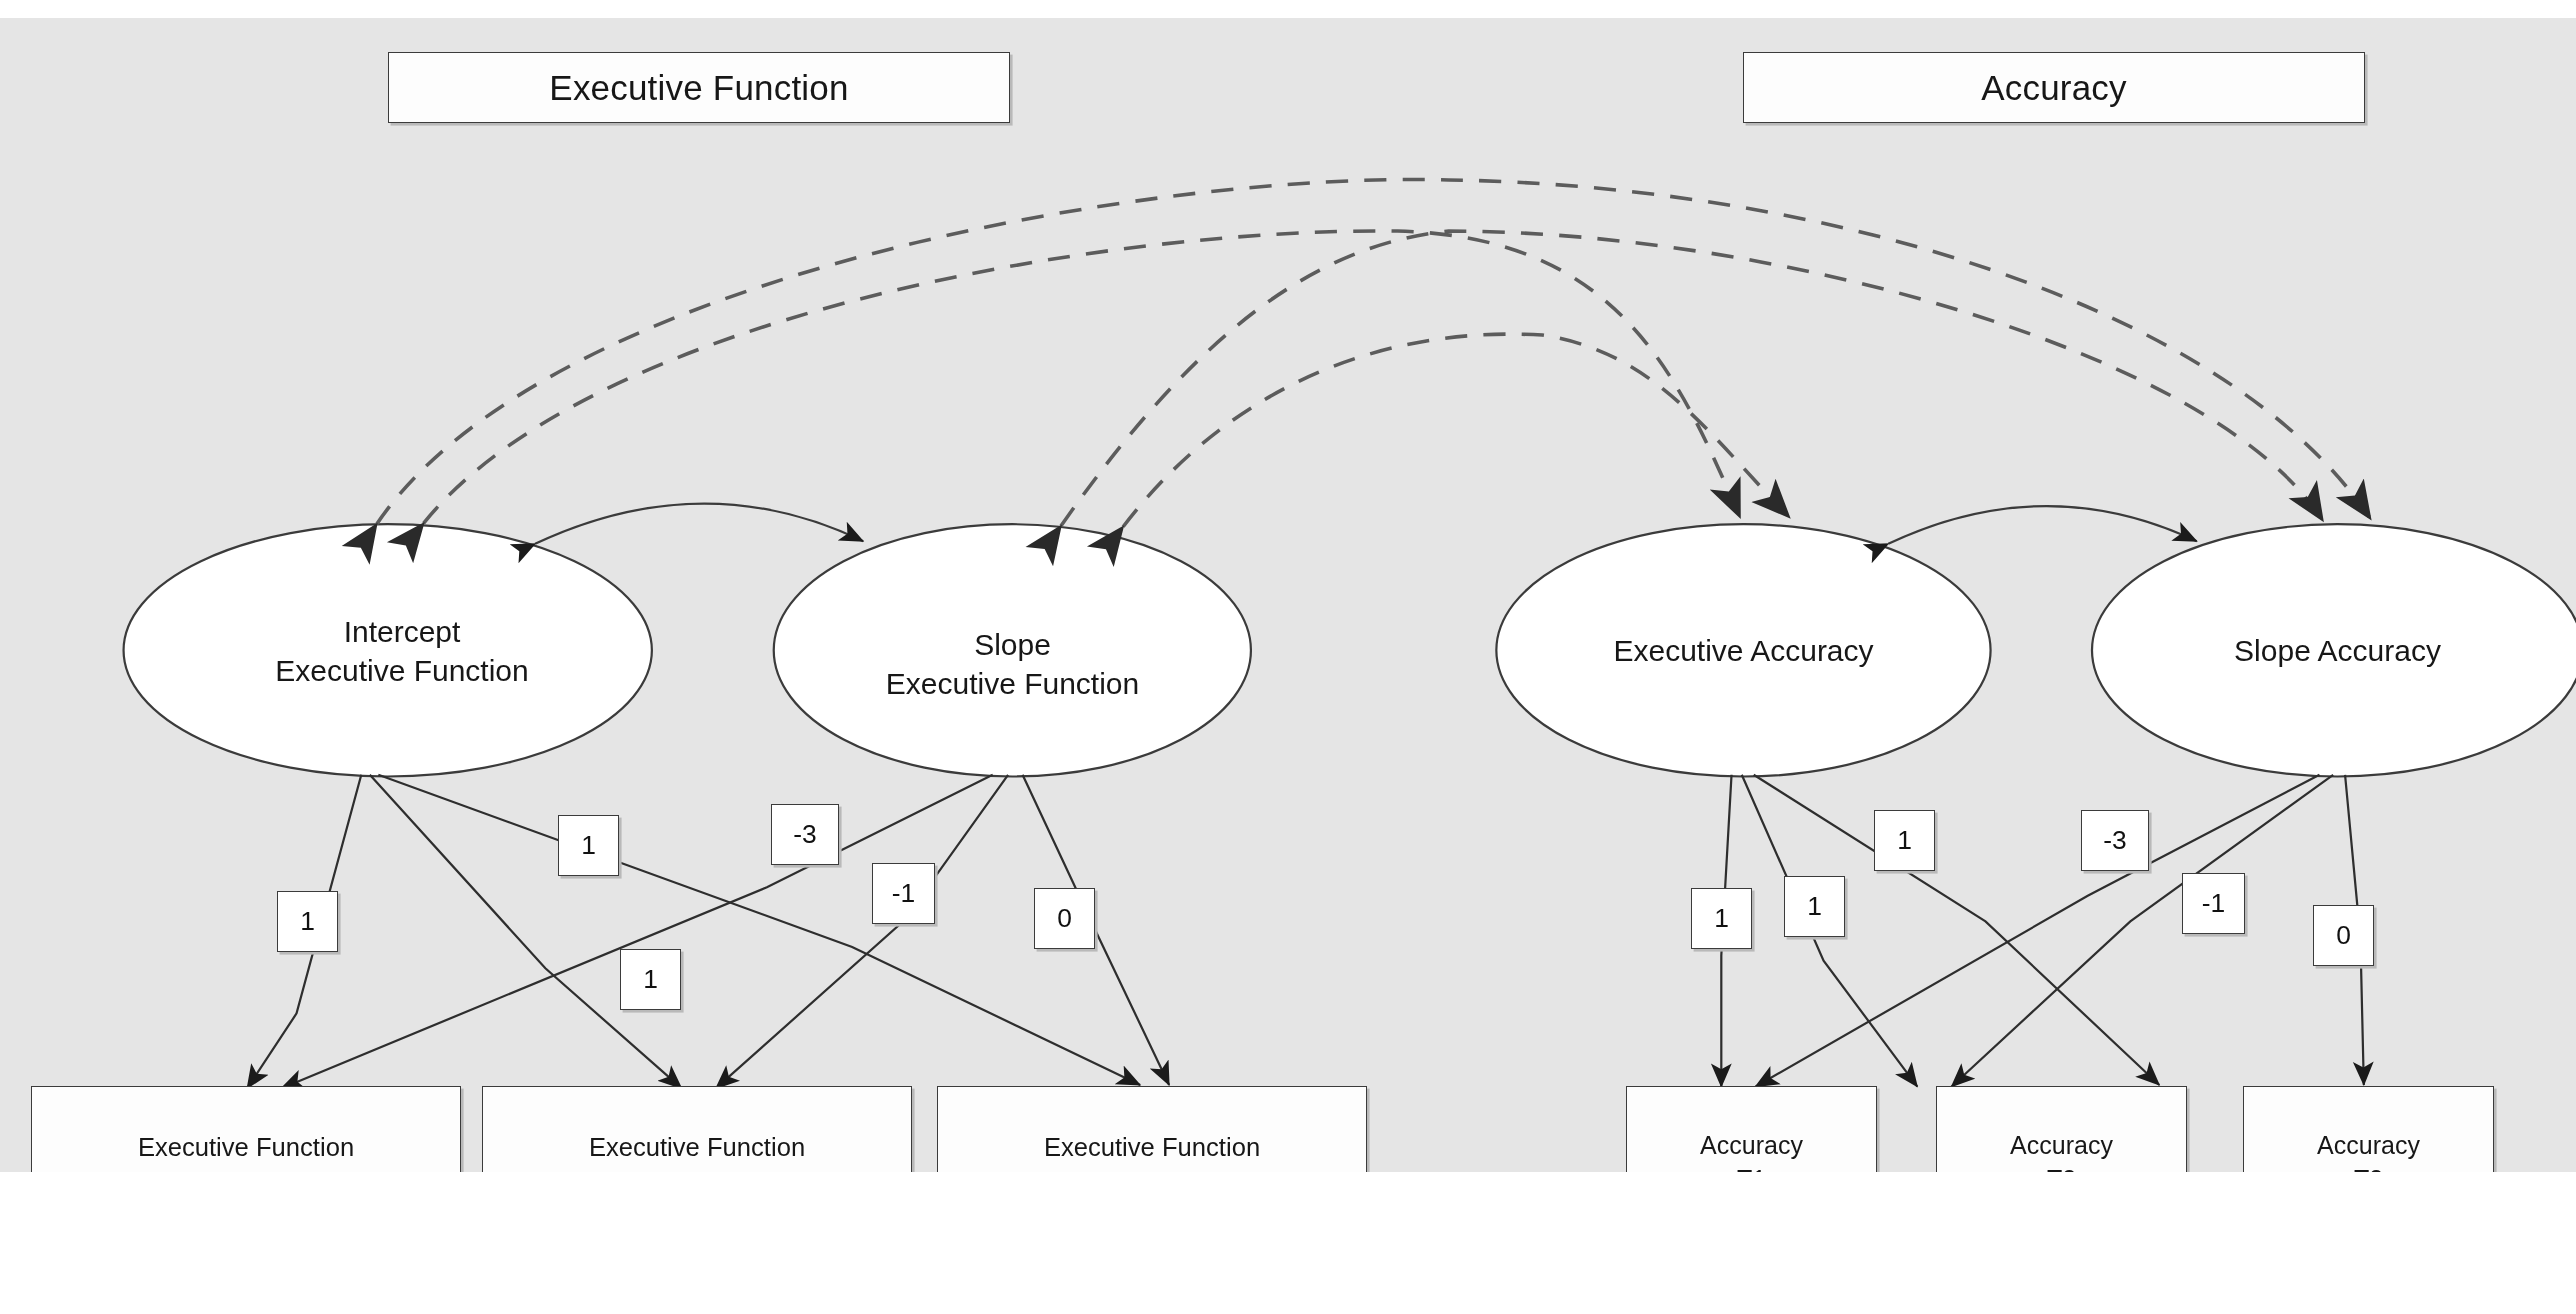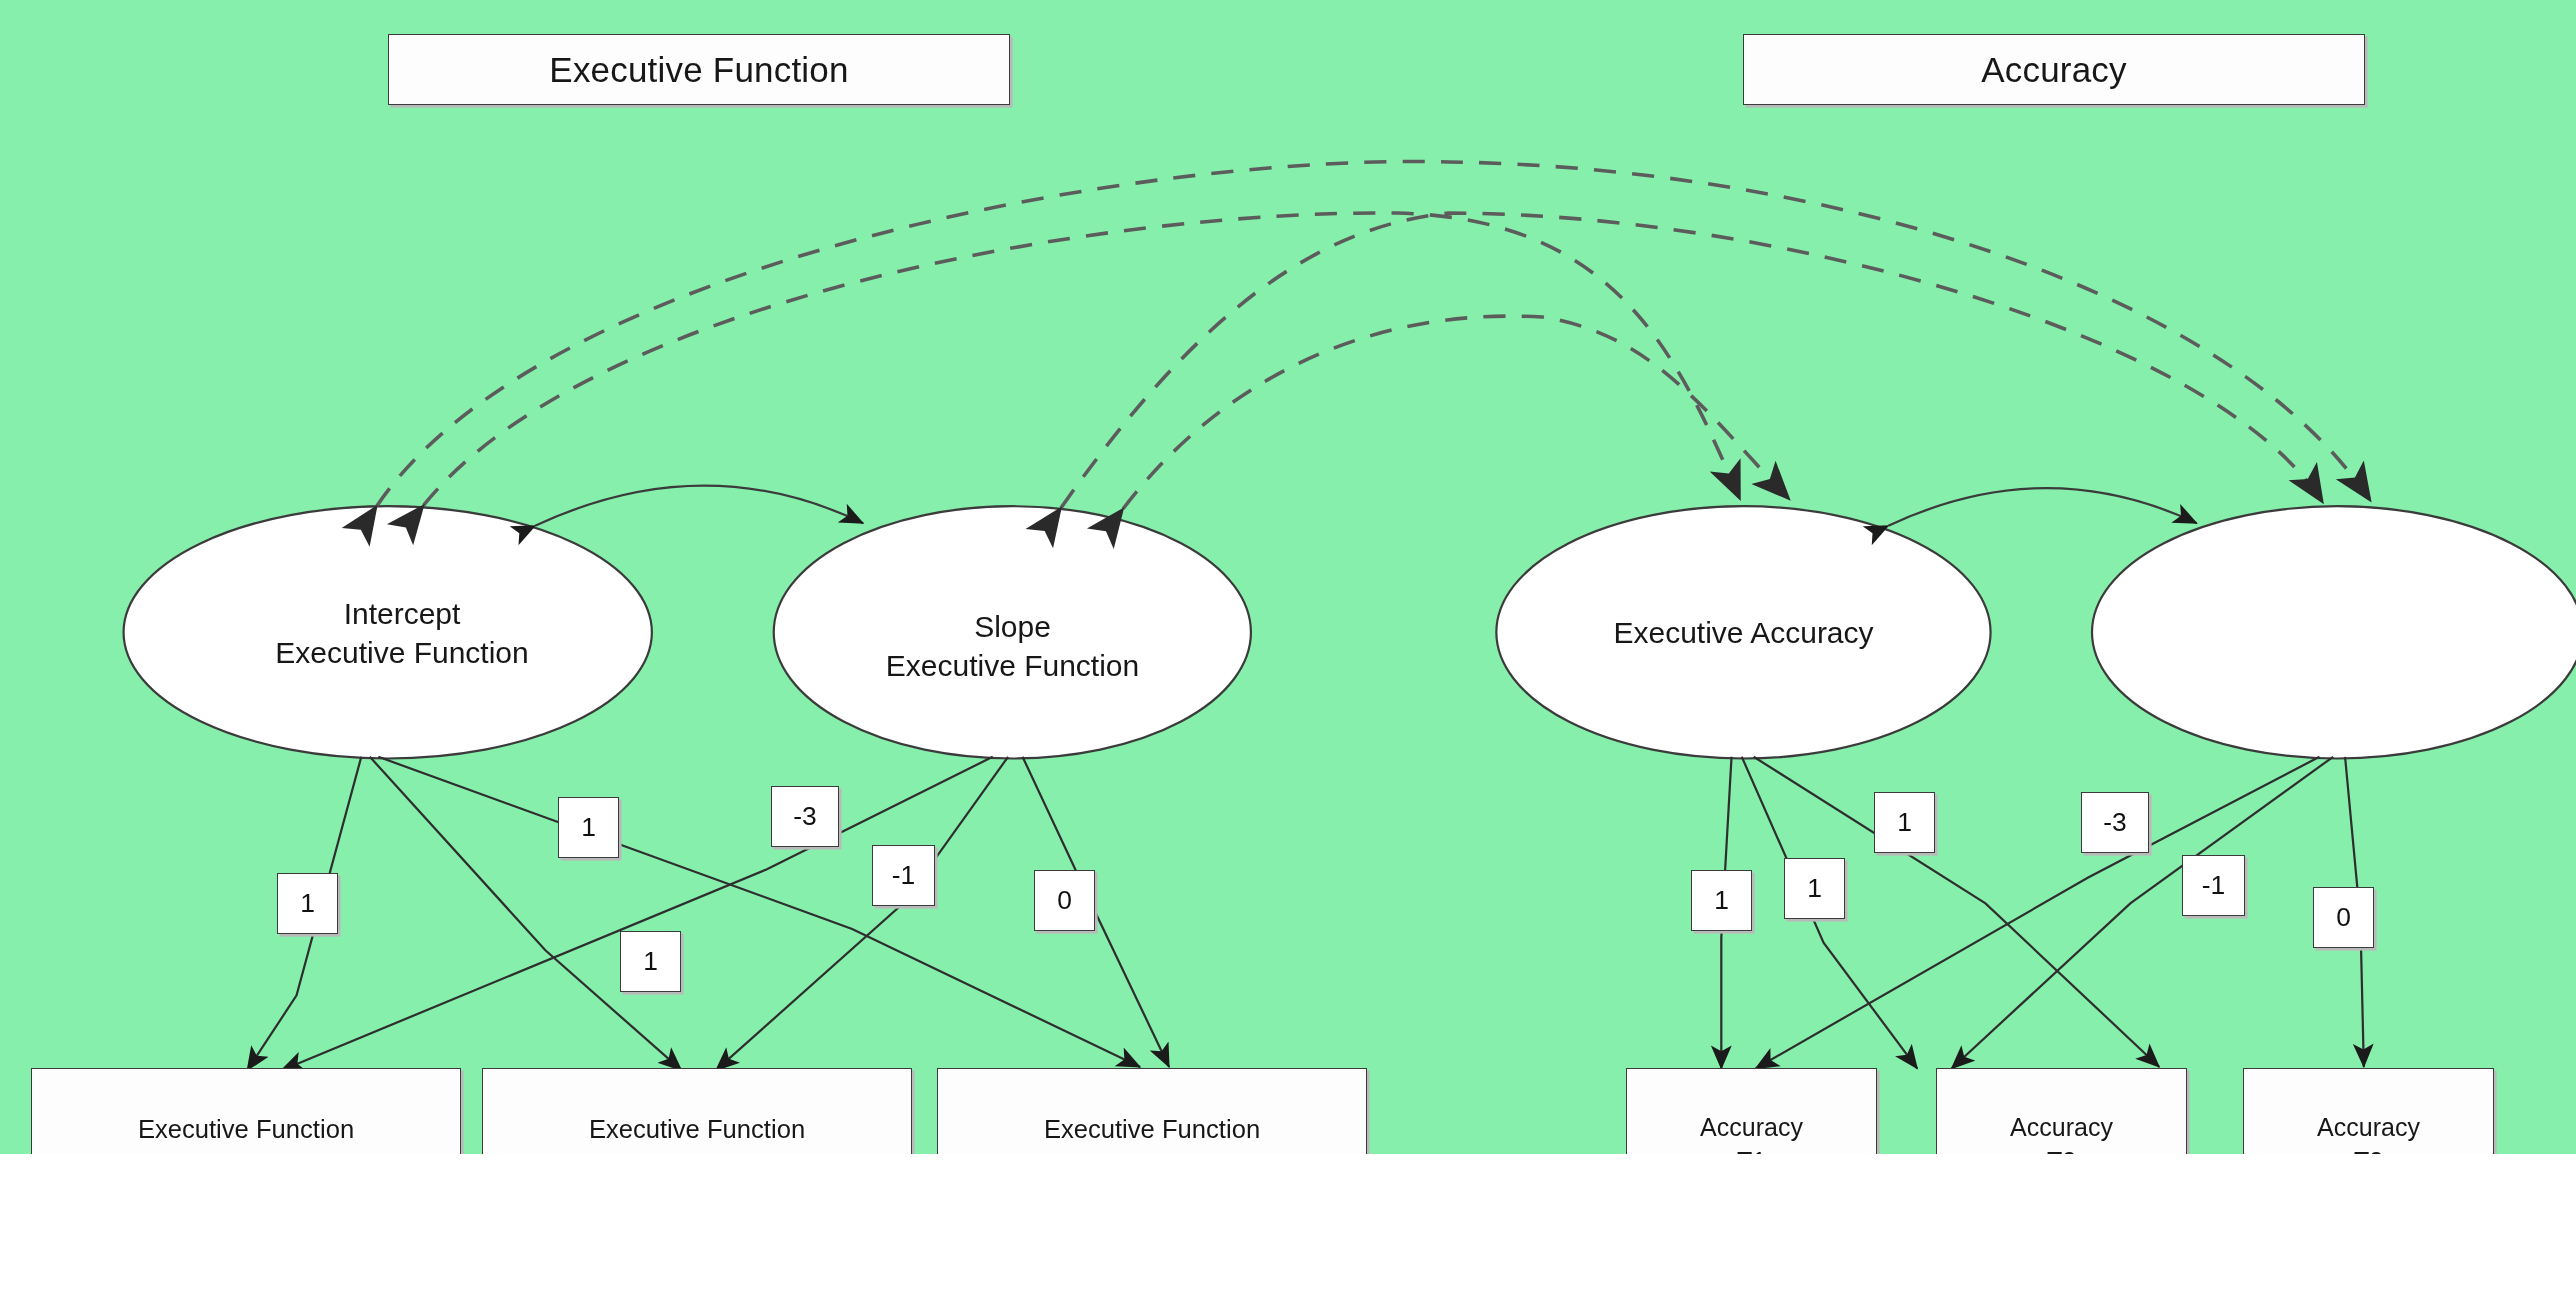--- a/index.html
+++ b/index.html
@@ -9,22 +9,23 @@
     background: #ffffff;
   }
   body {
     font-family: "Liberation Sans", sans-serif;
     color: #1a1a1a;
   }
   #canvas {
     position: relative;
     width: 2576px;
     height: 1154px;
-    background: #86efac;
+    background: #e5e5e5;
     overflow: hidden;
+    margin-top: 18px;
   }
   svg.diagram-layer {
     position: absolute;
     top: 0;
     left: 0;
     width: 2576px;
     height: 1315px;
     pointer-events: none;
   }
   
@@ -178,20 +179,23 @@
     <span>Intercept
 Executive Function</span>
   </div>
   <div class="latent-label" style="left:791px; top:586px; width:443px; height:119px;">
     <span>Slope
 Executive Function</span>
   </div>
   <div class="latent-label" style="left:1522px; top:596px; width:443px; height:72px;">
     <span>Executive Accuracy</span>
   </div>
+  <div class="latent-label" style="left:2116px; top:596px; width:443px; height:72px;">
+    <span>Slope Accuracy</span>
+  </div>
 
   <div class="loading-chip" style="left:277px; top:873px; width:61px; height:61px;">
     <span>1</span>
   </div>
   <div class="loading-chip" style="left:558px; top:797px; width:61px; height:61px;">
     <span>1</span>
   </div>
   <div class="loading-chip" style="left:620px; top:931px; width:61px; height:61px;">
     <span>1</span>
   </div>

